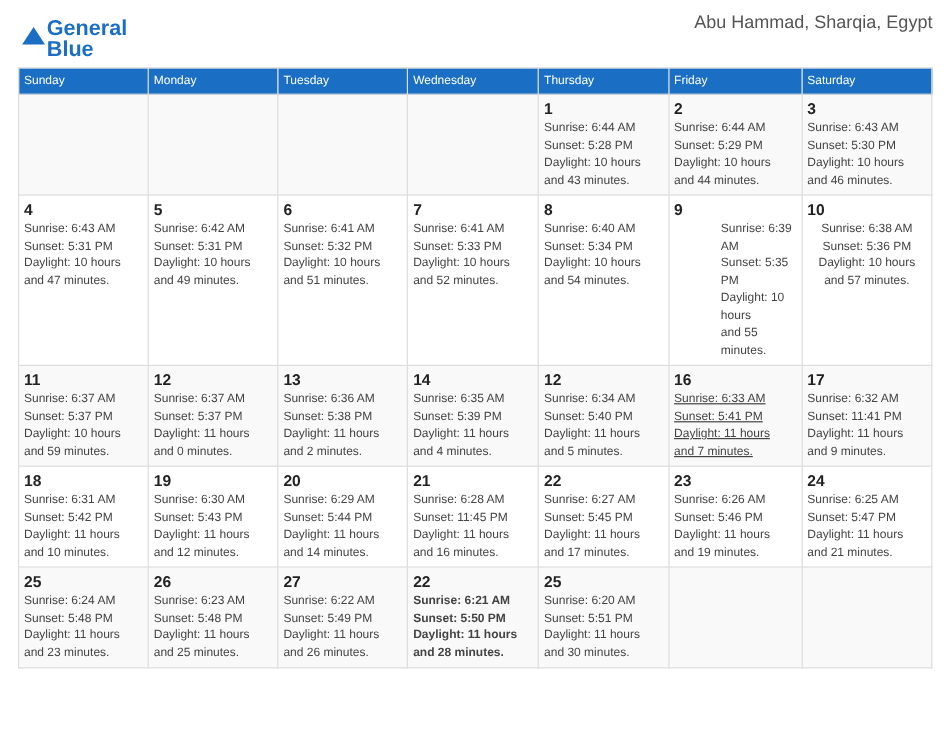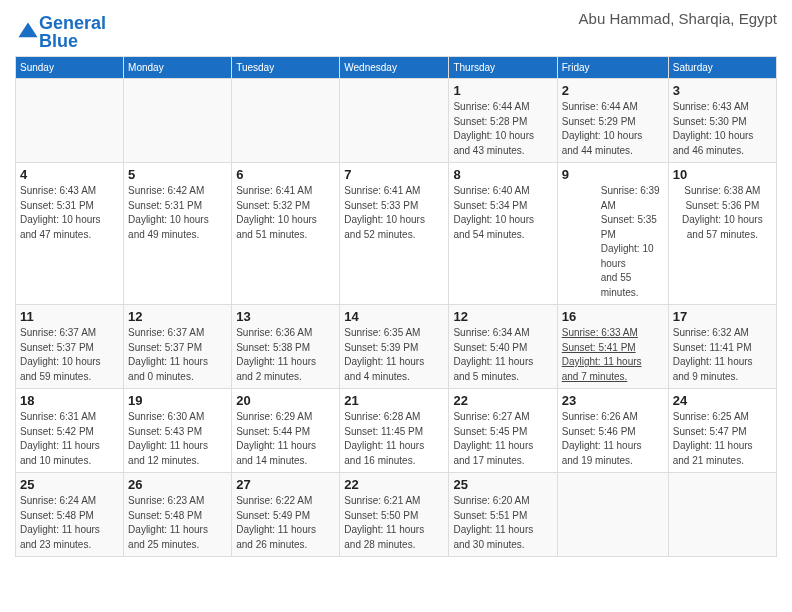--- a/index.html
+++ b/index.html
@@ -332,21 +332,21 @@
           </td>
           <td>
             <span class="day-num">27</span>
             <div class="day-detail" style="white-space: pre-line;">Sunrise: 6:22 AM
 Sunset: 5:49 PM
 Daylight: 11 hours
 and 26 minutes.</div>
           </td>
           <td>
             <span class="day-num">22</span>
-            <div class="day-detail" style="white-space: pre-line;">Sunrise: 6:21 AM
+            <div class="day-detail" style="white-space: pre-line; font-weight: bold;">Sunrise: 6:21 AM
 Sunset: 5:50 PM
 Daylight: 11 hours
 and 28 minutes.</div>
           </td>
           <td>
             <span class="day-num">25</span>
             <div class="day-detail" style="white-space: pre-line;">Sunrise: 6:20 AM
 Sunset: 5:51 PM
 Daylight: 11 hours
 and 30 minutes.</div>

